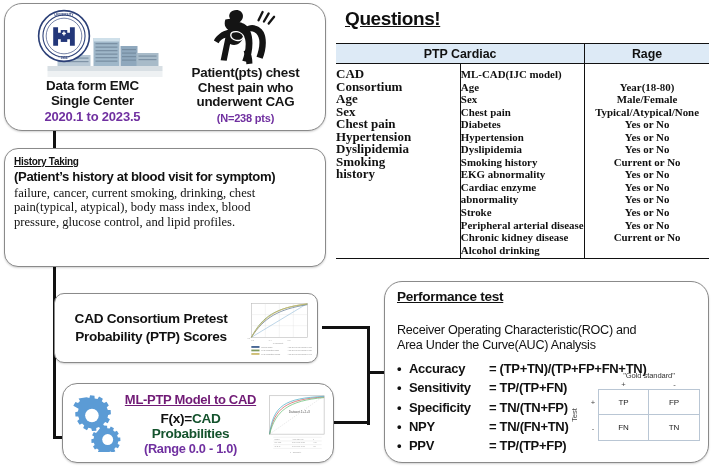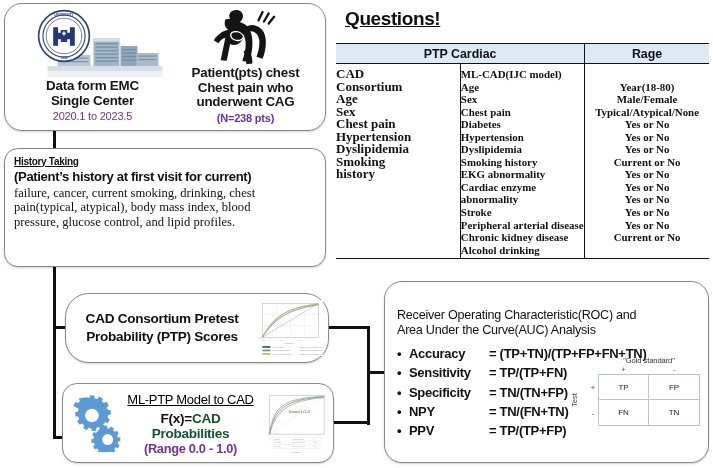--- a/index.html
+++ b/index.html
@@ -35,55 +35,55 @@
   .bldg { position: absolute; left: 26px; bottom: 2px; width: 116px; height: 42px; z-index: 2; }
 
   
   .pt-ico { width: 92px; height: 66px; margin-top: 0px; }
 
   .src-title {
     font-size: 13.4px; font-weight: bold; color: #161616;
     line-height: 14.6px; text-align: center; letter-spacing: -.25px;
   }
   .src-sub {
-    font-size: 11px; font-weight: normal; color: #7030A0;
+    font-size: 13px; font-weight: bold; color: #7030A0;
     line-height: 15px; text-align: center; margin-top: 1px; letter-spacing: -.2px;
   }
   .src-sub.thin { font-weight: bold; font-size: 11px; }
 
   
   #histBox { left: 4px; top: 148px; width: 322px; height: 119px; border-radius: 14px; padding: 5px 9px 4px 9px; }
   .hist-h {
     font-size: 10px; font-weight: bold; color: #111;
     text-decoration: underline; letter-spacing: -.3px; line-height: 15px;
   }
   .hist-h2 { font-size: 13.1px; font-weight: bold; color: #111; line-height: 16px; letter-spacing: -.35px; }
   .hist-body {
     font-family: "Liberation Serif", serif;
     font-size: 12.6px; color: #111; line-height: 14.4px;
     text-align: justify; text-align-last: left; margin-top: 1px;
   }
   .hist-body .ind { padding-left: 7px; }
 
   
-  #ptpBox { left: 65px; top: 293px; width: 264px; height: 70px; border-radius: 24px; }
+  #ptpBox { left: 54px; top: 293px; width: 264px; height: 70px; border-radius: 10px; }
   .ptp-inner { display: flex; align-items: center; height: 100%; padding: 0 4px 0 6px; }
   .ptp-txt {
     flex: 1; font-size: 13.6px; font-weight: bold; color: #111;
     text-align: center; line-height: 18px; letter-spacing: -.3px;
   }
   .thumb-roc1 { width: 72px; height: 56px; flex: none; }
 
   
   #mlBox { left: 62px; top: 383px; width: 272px; height: 80px; border-radius: 15px; }
   .ml-inner { display: flex; align-items: center; height: 100%; padding: 0 3px 0 4px; }
   .gears { width: 54px; height: 58px; flex: none; }
   .ml-mid { flex: 1; text-align: center; }
   .ml-h {
-    font-size: 13px; font-weight: normal; color: #000000;
+    font-size: 13px; font-weight: bold; color: #701a75;
     text-decoration: underline; letter-spacing: -.3px; display: inline-block;
   }
   .ml-f { font-size: 13.6px; font-weight: bold; color: #111; letter-spacing: -.3px; margin-top: 3px; }
   .ml-f .pp { color: #14532d; }
   .ml-r { font-size: 12.8px; font-weight: bold; color: #7030A0; letter-spacing: -.3px; }
   .thumb-roc2 { width: 70px; height: 62px; flex: none; }
 
   
   #qTitle {
     position: absolute; left: 345px; top: 8px;
@@ -221,21 +221,21 @@
         <div class="src-title">Chest pain who</div>
         <div class="src-title">underwent CAG</div>
         <div class="src-sub thin">(N=238 pts)</div>
       </div>
 
     </div>
   </div>
 
   <div class="rbox" id="histBox">
     <div class="hist-h">History Taking</div>
-    <div class="hist-h2">(Patient’s history at first visit for current)</div>
+    <div class="hist-h2">(Patient’s history at blood visit for symptom)</div>
     <div class="hist-body">
       <div>failure, cancer, current smoking, drinking, chest</div>
       <div>pain(typical, atypical), body mass index, blood</div>
       <div>pressure, glucose control, and lipid profiles.</div>
     </div>
   </div>
 
   <div class="rbox" id="ptpBox">
     <div class="ptp-inner">
       <div class="ptp-txt">
@@ -387,20 +387,21 @@
                 <div>Yes or No</div>
                 <div>Current or No</div>
               </div>
           </td>
         </tr>
       </tbody>
     </table>
   </div>
 
   <div class="rbox" id="perfBox">
+    <div class="perf-h">Performance test</div>
     <div class="perf-sub">
       <div>Receiver Operating Characteristic(ROC) and</div>
       <div>Area Under the Curve(AUC) Analysis</div>
     </div>
 
     <div class="metrics">
       <div id="metricRows">
           <div class="mrow">
             <span class="bul">•</span>
             <span class="nm">Accuracy</span>

